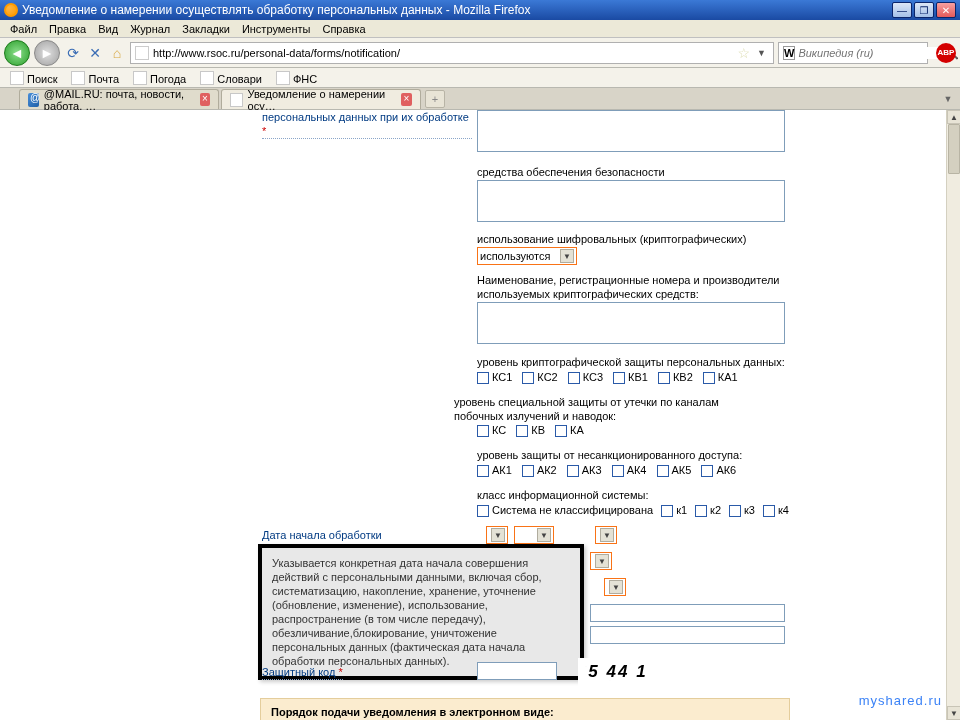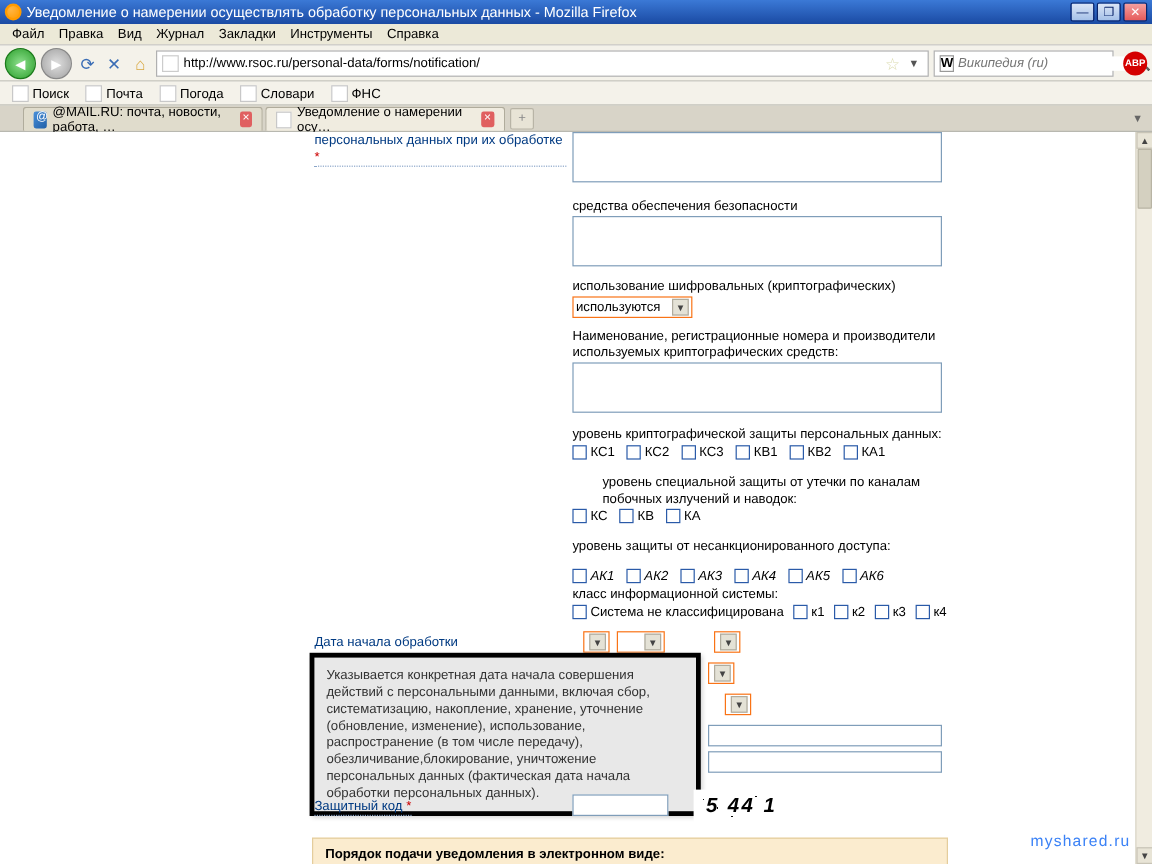--- a/index.html
+++ b/index.html
@@ -200,29 +200,29 @@
   <div class="section-label" style="left:477px; top:245px; width:310px;">уровень криптографической защиты персональных данных:</div>
   <div class="cb-row" style="left:477px; top:261px;">
     <label><span class="cb"></span><span class="cb-lbl">КС1</span></label>
     <label><span class="cb"></span><span class="cb-lbl">КС2</span></label>
     <label><span class="cb"></span><span class="cb-lbl">КС3</span></label>
     <label><span class="cb"></span><span class="cb-lbl">КВ1</span></label>
     <label><span class="cb"></span><span class="cb-lbl">КВ2</span></label>
     <label><span class="cb"></span><span class="cb-lbl">КА1</span></label>
   </div>
 
-  <div class="section-label" style="left:502px; top:285px; width:310px;">уровень специальной защиты от утечки по каналам побочных излучений и наводок:</div>
+  <div class="section-label" style="left:454px; top:285px; width:310px;">уровень специальной защиты от утечки по каналам побочных излучений и наводок:</div>
   <div class="cb-row" style="left:477px; top:314px;">
     <label><span class="cb"></span><span class="cb-lbl">КС</span></label>
     <label><span class="cb"></span><span class="cb-lbl">КВ</span></label>
     <label><span class="cb"></span><span class="cb-lbl">КА</span></label>
   </div>
 
   <div class="section-label" style="left:477px; top:338px; width:310px;">уровень защиты от несанкционированного доступа:</div>
-  <div class="cb-row" style="left:477px; top:364px;font-style:italic;">
+  <div class="cb-row" style="left:477px; top:354px;">
     <label><span class="cb"></span><span class="cb-lbl">АК1</span></label>
     <label><span class="cb"></span><span class="cb-lbl">АК2</span></label>
     <label><span class="cb"></span><span class="cb-lbl">АК3</span></label>
     <label><span class="cb"></span><span class="cb-lbl">АК4</span></label>
     <label><span class="cb"></span><span class="cb-lbl">АК5</span></label>
     <label><span class="cb"></span><span class="cb-lbl">АК6</span></label>
   </div>
 
   <div class="section-label" style="left:477px; top:378px; width:310px;">класс информационной системы:</div>
   <div class="cb-row" style="left:477px; top:394px; gap:8px;">

